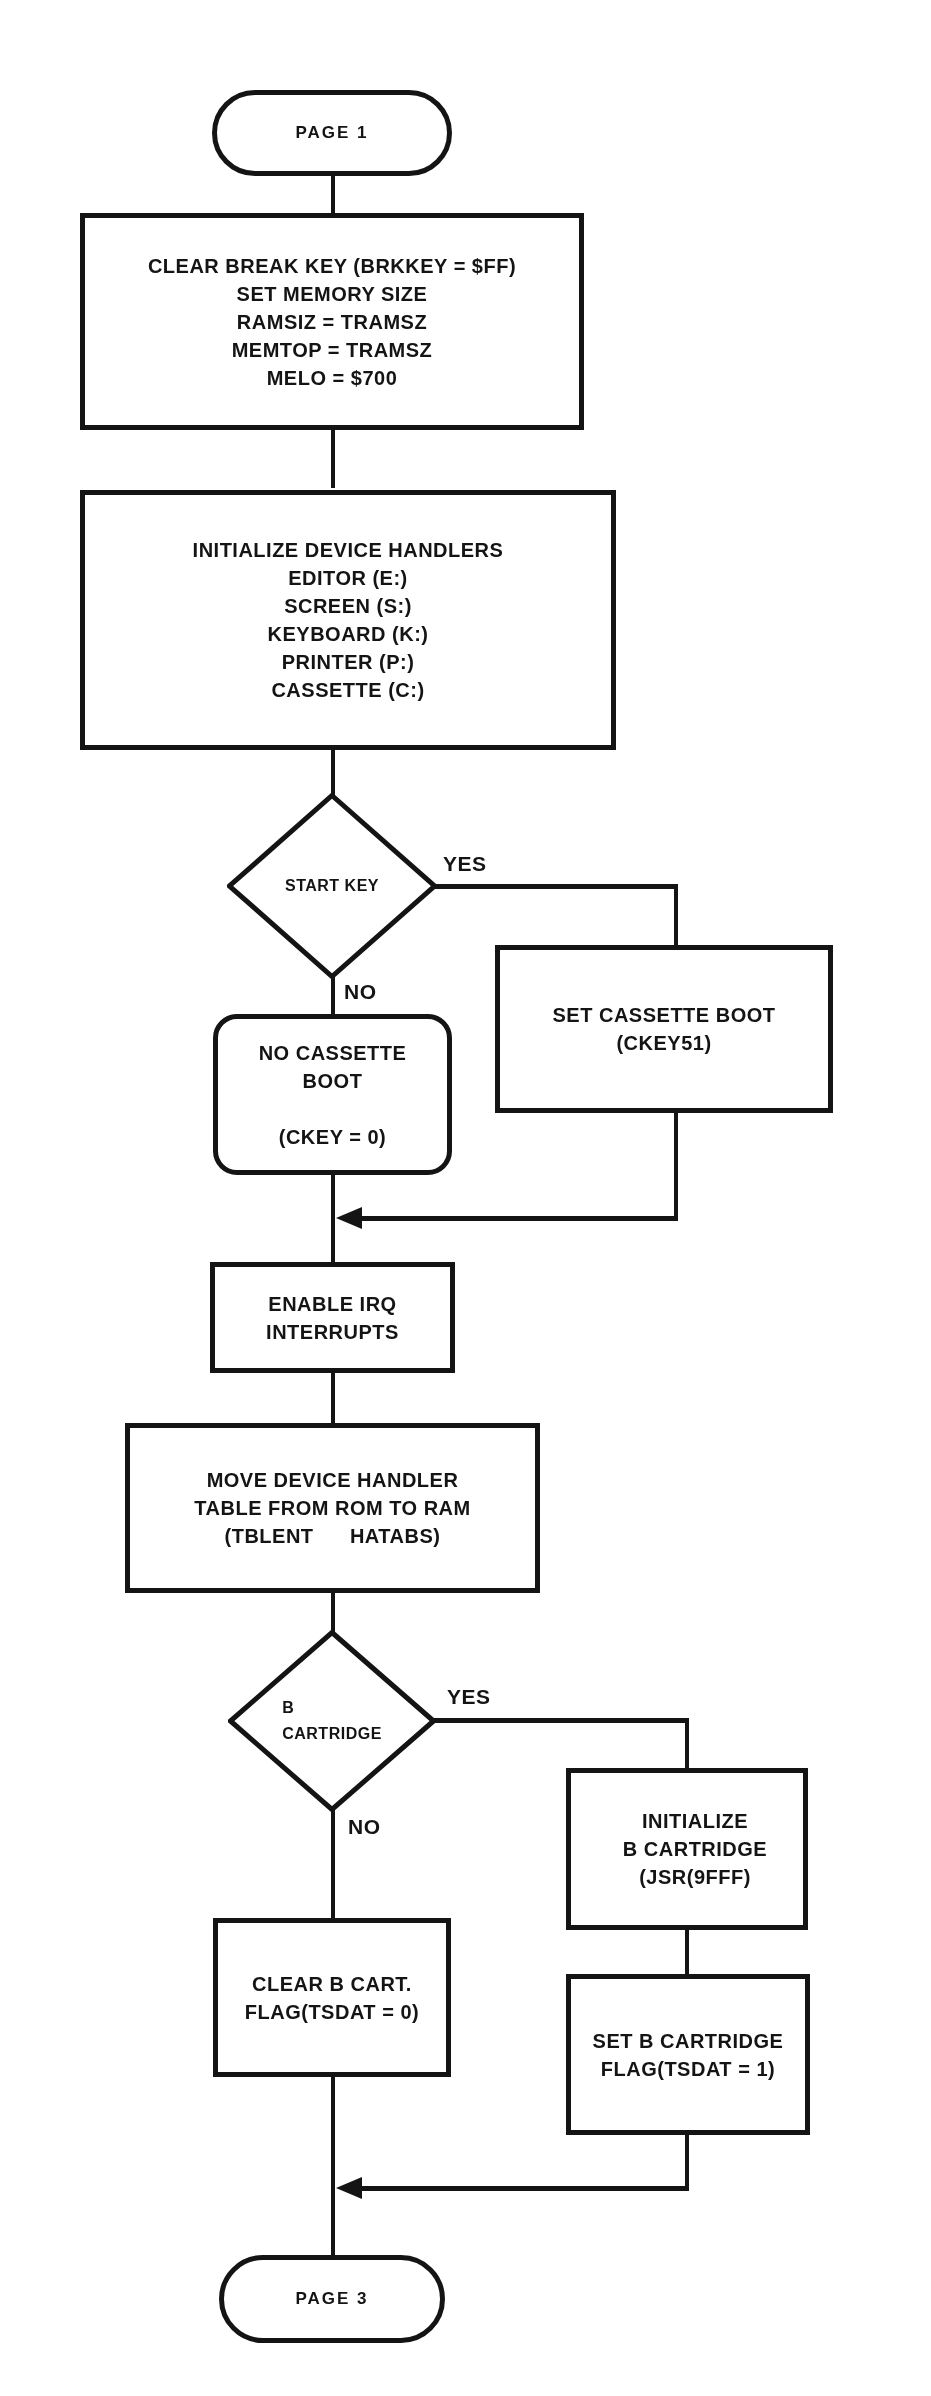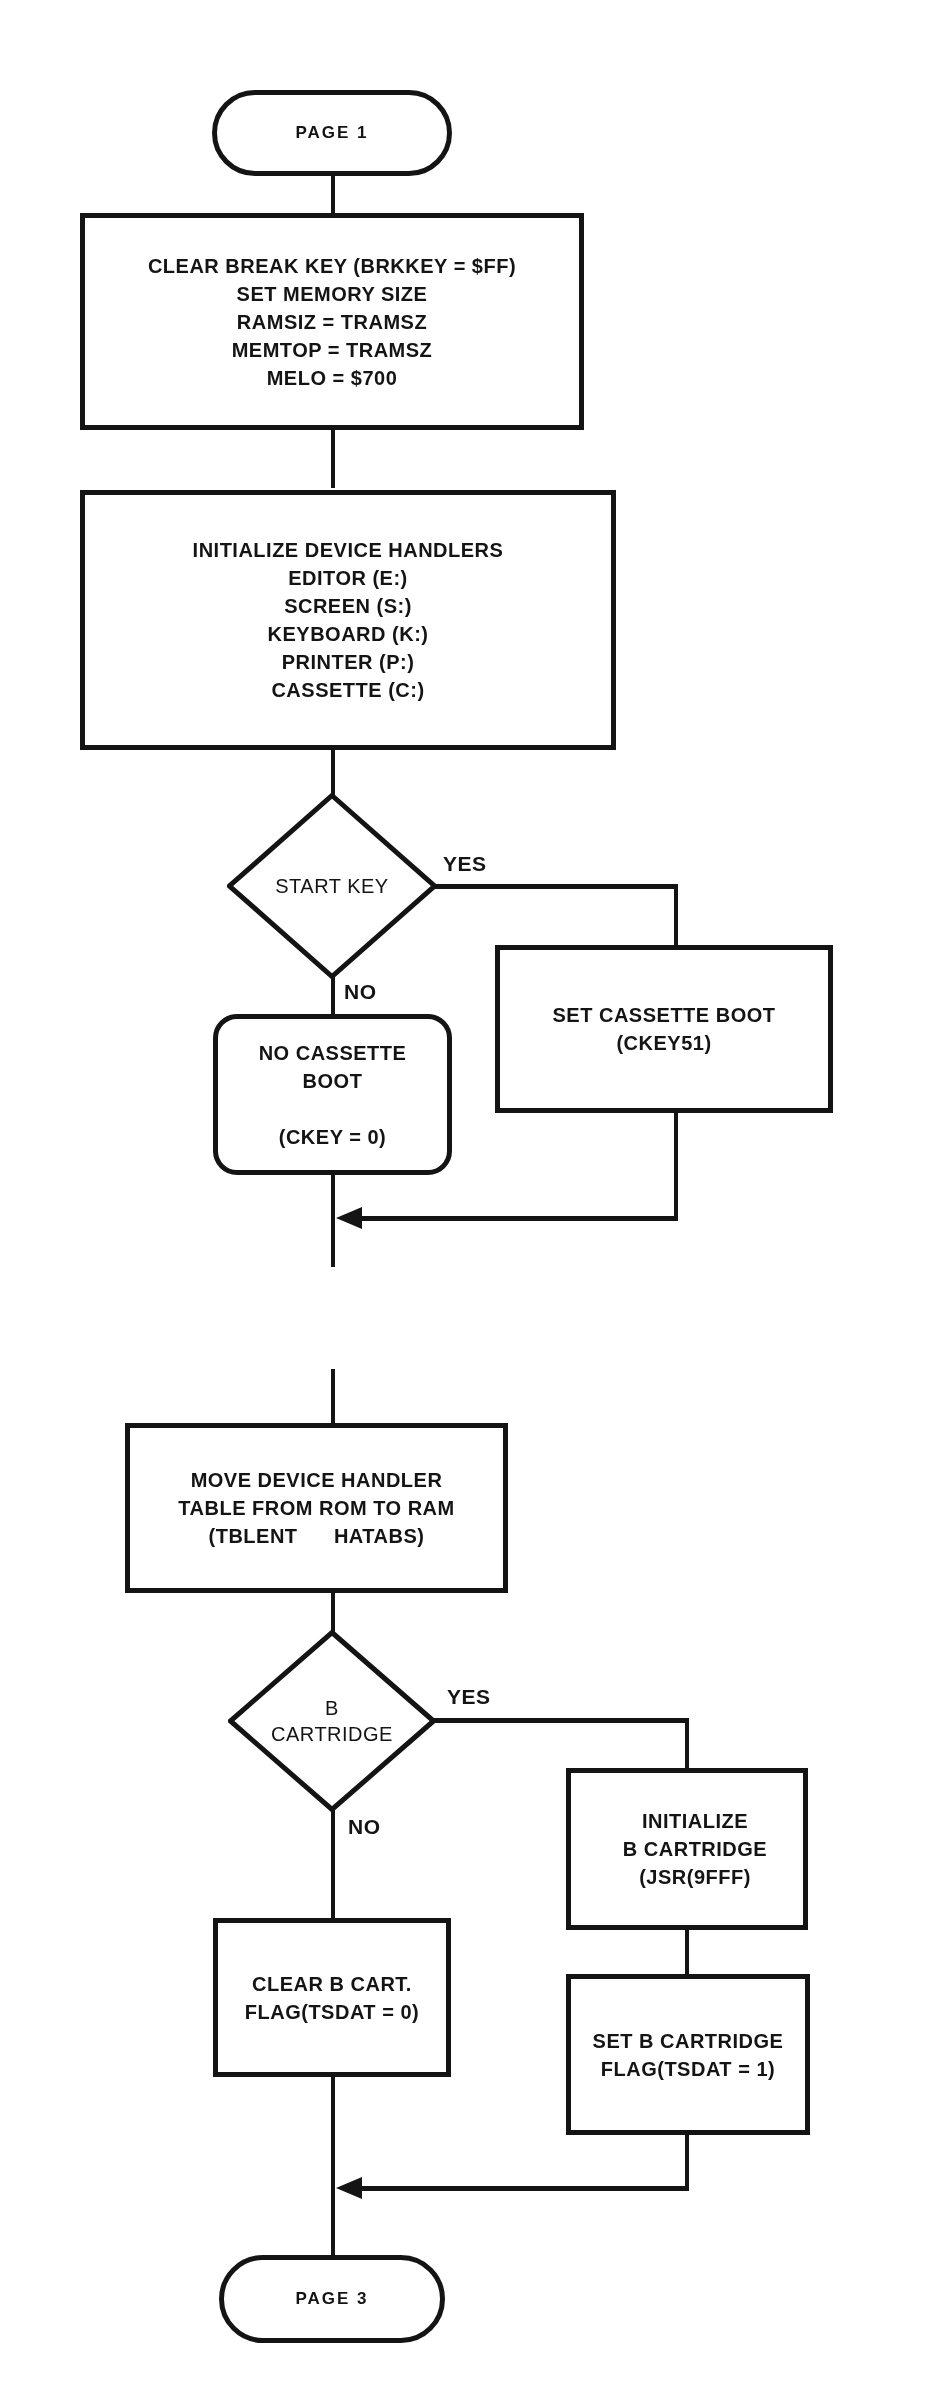--- a/index.html
+++ b/index.html
@@ -34,23 +34,22 @@
     letter-spacing: 2px;
   }
   .diamond-wrap { position: absolute; }
   .diamond-wrap svg { display: block; }
   .diamond-label {
     position: absolute;
     inset: 0;
     display: flex;
     align-items: center;
     justify-content: center;
-    text-align: center;
-    font-weight: normal;
-    font-size: 20px;
+    font-weight: bold;
+    font-size: 16px;
     line-height: 26px;
     letter-spacing: 0.5px;
     white-space: pre-line;
   }
   .edge-label {
     position: absolute;
     font-weight: bold;
     font-size: 21px;
     letter-spacing: 0.5px;
   }
@@ -117,22 +116,24 @@
   <div class="edge-label" style="left:344px; top:980px;">NO</div>
 
   <div class="shape" style="left:213px; top:1014px; width:239px; height:161px;border-radius:24px;">NO CASSETTE
 BOOT
 &nbsp;
 (CKEY = 0)</div>
 
   <div class="shape" style="left:495px; top:945px; width:338px; height:168px;">SET CASSETTE BOOT
 (CKEY51)</div>
 
+  <div class="shape" style="left:210px; top:1262px; width:245px; height:111px;">ENABLE IRQ
+INTERRUPTS</div>
 
-  <div class="shape" style="left:125px; top:1423px; width:383px; height:170px;">MOVE DEVICE HANDLER
+  <div class="shape" style="left:125px; top:1423px; width:415px; height:170px;">MOVE DEVICE HANDLER
 TABLE FROM ROM TO RAM
 (TBLENT&nbsp;&nbsp;&nbsp;&nbsp;&nbsp;&nbsp;HATABS)</div>
 
   <div class="diamond-wrap" style="left:228px; top:1630px; width:208px; height:182px;">
     <svg width="208" height="182" viewBox="0 0 208 182">
       <polygon points="104,2.5 205.5,91 104,179.5 2.5,91" fill="#ffffff" stroke="#141414" stroke-width="5"></polygon>
     </svg>
     <div class="diamond-label">B
 CARTRIDGE</div>
   </div>

